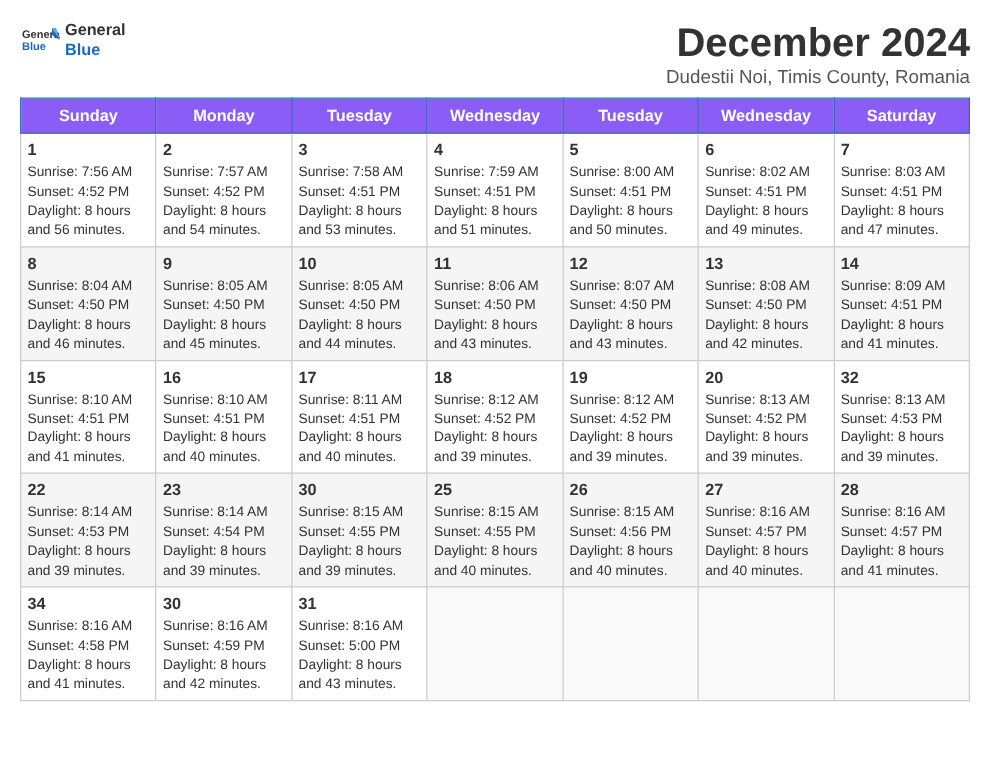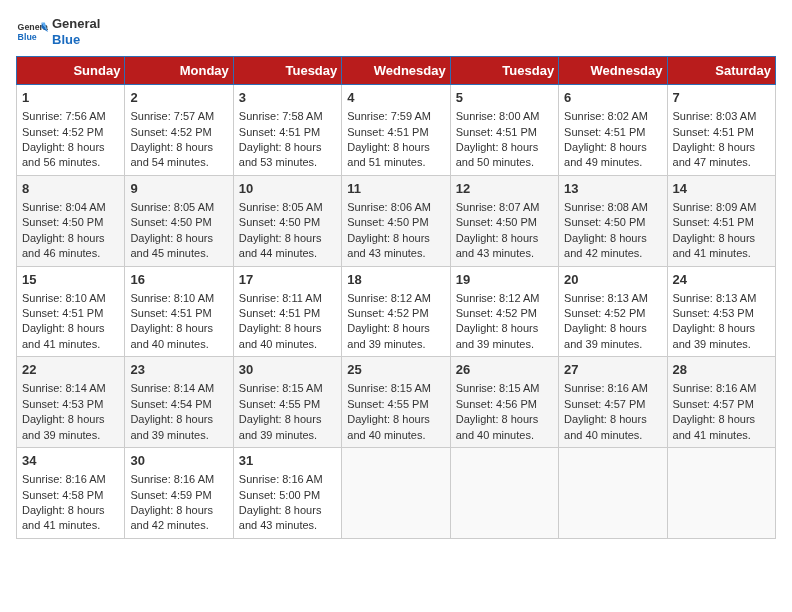--- a/index.html
+++ b/index.html
@@ -36,24 +36,24 @@
     .subtitle {
       font-size: 15px;
       color: #555;
     }
     .calendar {
       width: 100%;
       border-collapse: collapse;
       font-size: 11px;
     }
     .calendar thead th {
-      background-color: #b91c1c;
+      background-color: #8b5cf6;
       color: #fff;
       padding: 6px 4px;
-      text-align: right;
+      text-align: center;
       font-size: 13px;
       font-weight: bold;
       border: 1px solid #2e6db4;
     }
     .calendar tbody td {
       vertical-align: top;
       padding: 4px 5px;
       border: 1px solid #ccc;
       min-width: 100px;
       min-height: 70px;
@@ -87,20 +87,24 @@
       <text x="2" y="18" font-size="11" font-family="Arial" font-weight="bold" fill="#333">General</text>
       <text x="2" y="30" font-size="11" font-family="Arial" font-weight="bold" fill="#1a6bbf">Blue</text>
       <polygon points="32,8 40,20 32,15" fill="#1a6bbf"></polygon>
       <polygon points="32,8 40,20 36,8" fill="#5aaaf0"></polygon>
     </svg>
     <div style="line-height:1.2">
       <div style="font-size:13px;font-weight:bold;color:#333;">General</div>
       <div style="font-size:13px;font-weight:bold;color:#1a6bbf;">Blue</div>
     </div>
   </div>
+  <div class="title-area">
+    <div class="main-title">December 2024</div>
+    <div class="subtitle">Dudestii Noi, Timis County, Romania</div>
+  </div>
 </div>
 
 <table class="calendar">
   <thead>
     <tr id="header-row">
         <th>Sunday</th>
         <th>Monday</th>
         <th>Tuesday</th>
         <th>Wednesday</th>
         <th>Tuesday</th>
@@ -188,21 +192,21 @@
         </td>
         <td>
           <span class="day-number">19</span>
           <div class="day-info">Sunrise: 8:12 AM<br>Sunset: 4:52 PM<br>Daylight: 8 hours<br>and 39 minutes.</div>
         </td>
         <td>
           <span class="day-number">20</span>
           <div class="day-info">Sunrise: 8:13 AM<br>Sunset: 4:52 PM<br>Daylight: 8 hours<br>and 39 minutes.</div>
         </td>
         <td>
-          <span class="day-number">24</span>
+          <span class="day-number">32</span>
           <div class="day-info">Sunrise: 8:13 AM<br>Sunset: 4:53 PM<br>Daylight: 8 hours<br>and 39 minutes.</div>
         </td>
       </tr>
       <tr>
         <td>
           <span class="day-number">22</span>
           <div class="day-info">Sunrise: 8:14 AM<br>Sunset: 4:53 PM<br>Daylight: 8 hours<br>and 39 minutes.</div>
         </td>
         <td>
           <span class="day-number">23</span>

